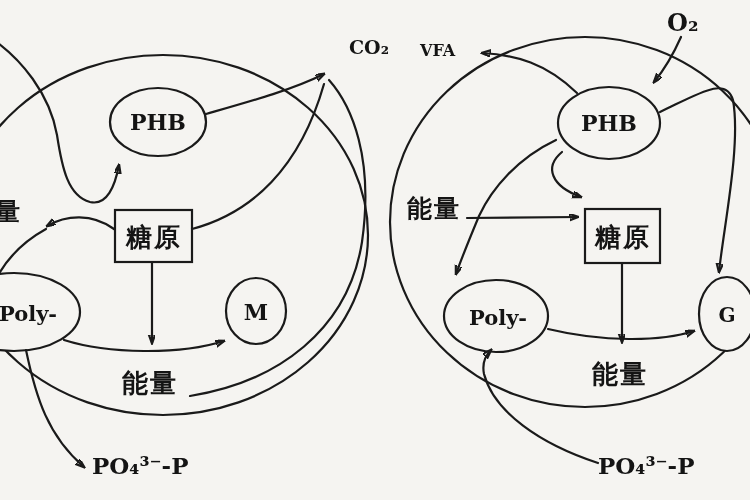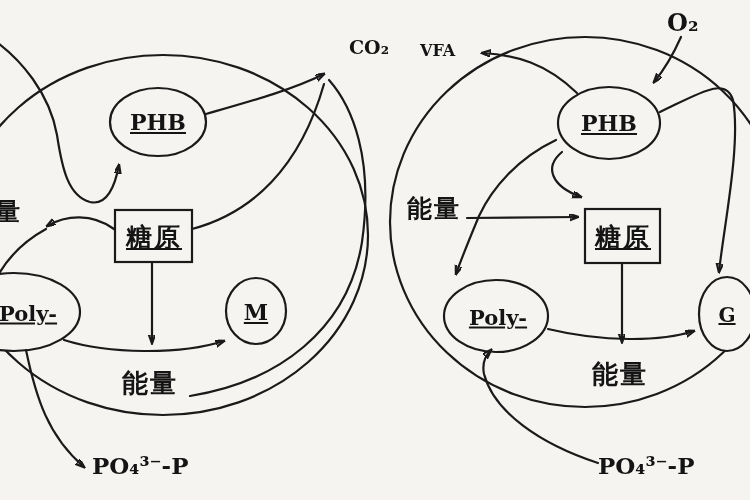--- a/index.html
+++ b/index.html
@@ -21,21 +21,21 @@
   .lbl{
     position:absolute;
     color:#141414;
     white-space:nowrap;
     line-height:1;
     font-weight:700;
     user-select:none;
   }
   .latin{font-family:"DejaVu Serif","Liberation Serif",serif;}
   .cjk{font-family:"DejaVu Serif","Liberation Serif",serif;letter-spacing:2px;}
-  .center{transform:translate(-50%,-50%);text-decoration:underline;}
+  .center{transform:translate(-50%,-50%);}
 </style>
 </head>
 <body>
 
 <div id="stage">
 
   <svg id="wires" width="750" height="500" viewBox="0 0 750 500">
     <defs>
       <marker id="ah" markerWidth="10" markerHeight="8" refX="8.5" refY="3.2" orient="auto" markerUnits="userSpaceOnUse">
         <path d="M0,0 L9,3.2 L0,6.4 Z" fill="#1a1a1a" stroke="none"></path>

